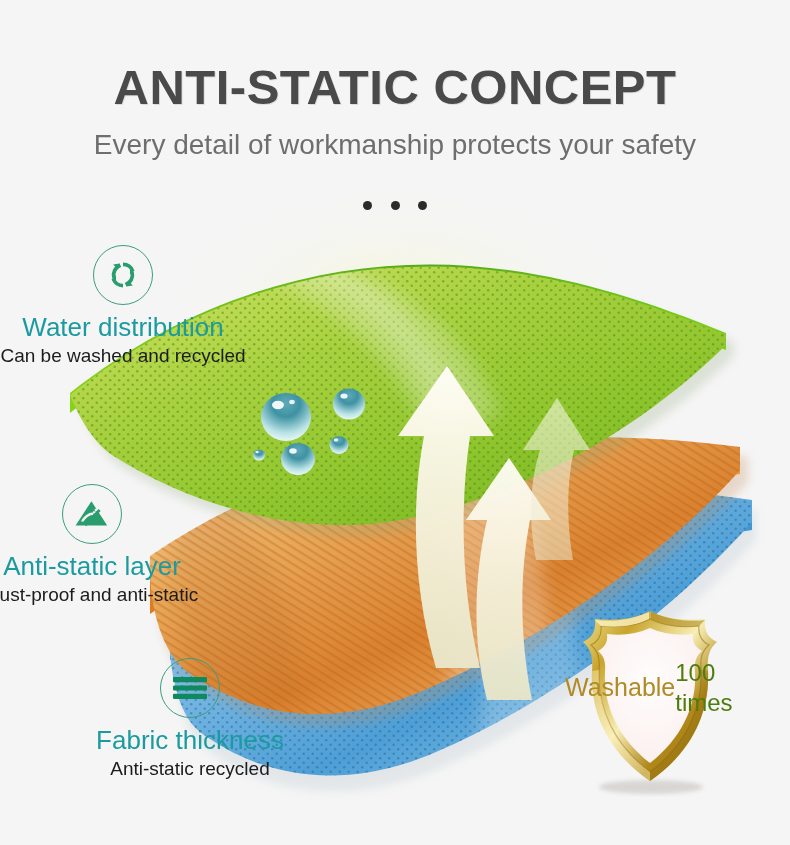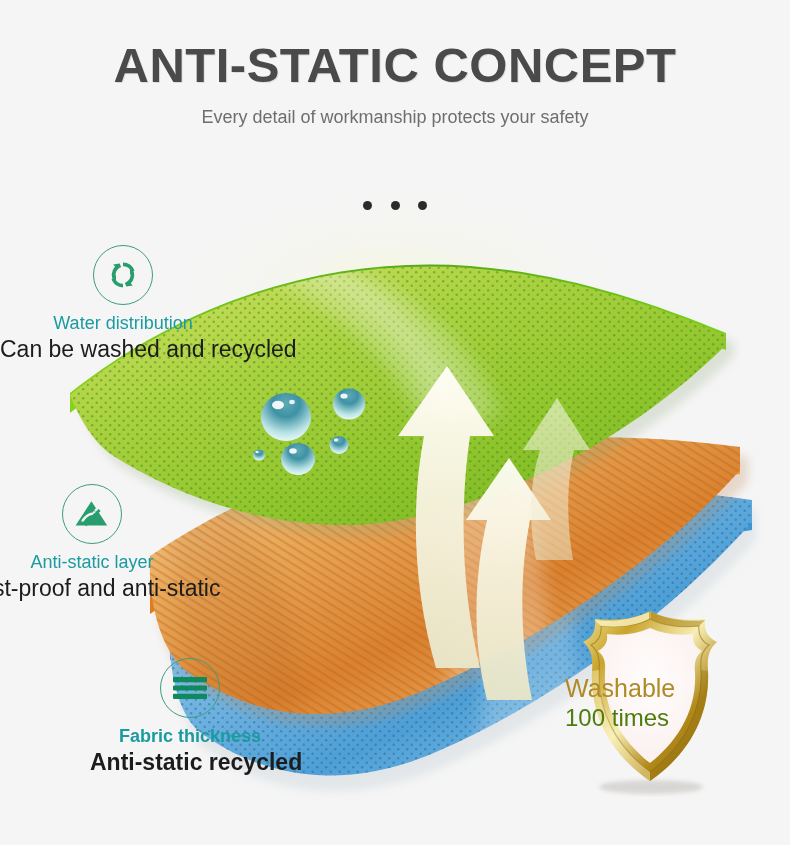--- a/index.html
+++ b/index.html
@@ -22,33 +22,33 @@
   
   #header-block {
     position: absolute;
     top: 0; left: 0;
     width: 790px;
     text-align: center;
     z-index: 40;
   }
   #title {
     margin: 0;
-    padding-top: 40px;
+    padding-top: 62px;
     font-family: "Liberation Sans", sans-serif;
     font-size: 49px;
     font-weight: bold;
     letter-spacing: 0.5px;
     color: #4a4a4a;
     line-height: 1.05;
     text-shadow: 1px 1px 0 rgba(0,0,0,0.10);
   }
   #subtitle {
     margin: 0;
     padding-top: 17px;
-    font-size: 18px;
+    font-size: 28px;
     font-weight: normal;
     color: #6e6e6e;
     line-height: 1.1;
   }
   #dots-row {
     position: absolute;
     top: 196px;
     left: 0;
     width: 790px;
     text-align: center;
@@ -86,53 +86,54 @@
     height: 58px;
     border-radius: 50%;
     border: 1.6px solid #3b9e7e;
     margin: 0 auto 8px auto;
     display: flex;
     align-items: center;
     justify-content: center;
     background: transparent;
   }
   .feature-title {
-    font-size: 18px;
+    font-size: 26px;
     color: #1b9ba0;
     line-height: 1.15;
     margin-bottom: 2px;
   }
   .feature-sub {
-    font-size: 23px;
+    font-size: 19px;
     color: #1c1c1c;
     line-height: 1.2;
     text-align: center;
   }
 
   #feature-water   { left: 0px;   top: 245px;  width: 246px; }
   #feature-esd     { left: -38px; top: 484px;  width: 260px; }
-  #feature-fabric  { left: 90px;  top: 658px;  width: 200px; font-weight: bold; }
+  #feature-fabric  { left: 90px;  top: 658px;  width: 200px; }
 
   
   #shield-badge {
     position: absolute;
     left: 565px;
     top: 605px;
     width: 170px;
     height: 192px;
     z-index: 55;
   }
   #shield-badge svg { display:block; }
   #shield-text {
     position: absolute;
-    top: 16px; left: 0;
+    top: 0; left: 0;
     width: 170px;
     height: 192px;
     display: flex;
-    flex-direction: column;
+    flex-direction: row;
+    align-items: center;
     justify-content: center;
     padding-bottom: 26px;
     box-sizing: border-box;
     pointer-events: none;
   }
   #shield-line1 {
     font-size: 25px;
     color: #b08a25;
     line-height: 1.1;
   }

